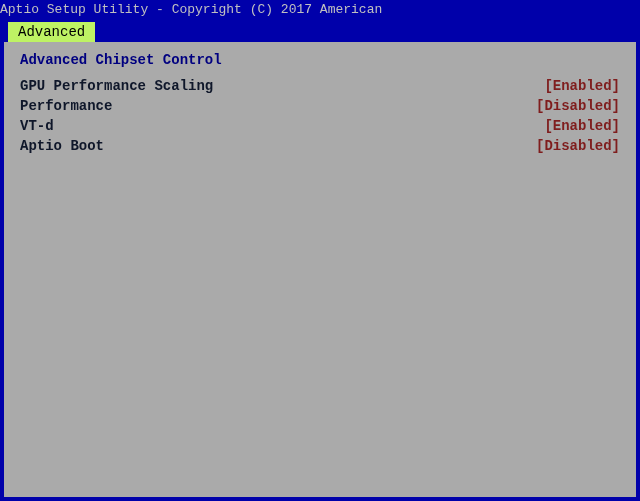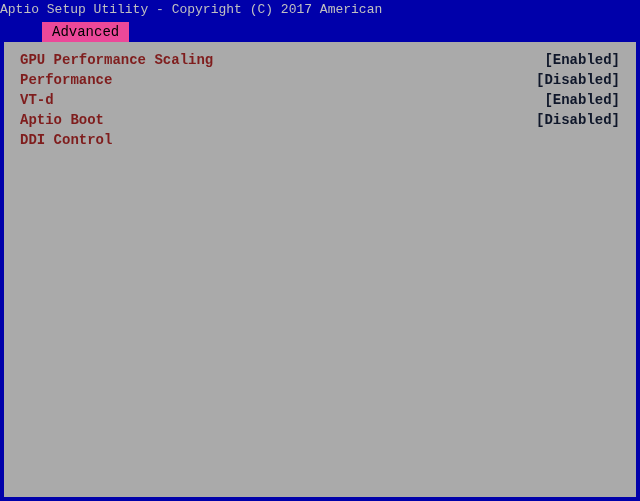--- a/index.html
+++ b/index.html
@@ -39,23 +39,22 @@
       padding: 2px 0 0 8px;
     }
 
     .tab {
       padding: 2px 10px;
       font-size: 14px;
       cursor: pointer;
     }
 
     .tab.active {
-      background-color: #ec4899;
+      background-color: #bef264;
       color: #000000;
-      margin-left: 34px;
     }
 
     #main-content {
       background-color: #aaaaaa;
       margin: 0 4px 4px 4px;
       padding: 10px 16px;
       height: calc(501px - 46px);
     }
 
     #section-title {
@@ -66,59 +65,59 @@
     }
 
     .settings-row {
       display: flex;
       justify-content: space-between;
       align-items: center;
       margin-bottom: 4px;
     }
 
     .setting-label {
-      color: #7f1d1d;
+      color: #0f172a;
       font-size: 14px;
       font-weight: bold;
     }
 
     .setting-value {
-      color: #0f172a;
+      color: #7f1d1d;
       font-size: 14px;
       font-weight: bold;
     }
   </style>
 </head>
 <body>
 
 <div id="top-bar">
   <span id="top-bar-title">Aptio Setup Utility - Copyright (C) 2017 American</span>
 </div>
 
 <div id="tab-bar">
   <div class="tab active">Advanced</div>
 </div>
 
 <div id="main-content">
+  <div id="section-title">Advanced Chipset Control</div>
 
   <div id="settings-list">
 
   <div class="settings-row">
         <span class="setting-label">GPU Performance Scaling</span>
         <span class="setting-value">[Enabled]</span>
       </div>
       <div class="settings-row">
         <span class="setting-label">Performance</span>
         <span class="setting-value">[Disabled]</span>
       </div>
       <div class="settings-row">
         <span class="setting-label">VT-d</span>
         <span class="setting-value">[Enabled]</span>
       </div>
       <div class="settings-row">
         <span class="setting-label">Aptio Boot</span>
         <span class="setting-value">[Disabled]</span>
       </div>
       <div class="settings-row">
-        <span class="setting-label">DDI Control</span>
       </div>
     </div>
 </div>
 
 </body></html>

